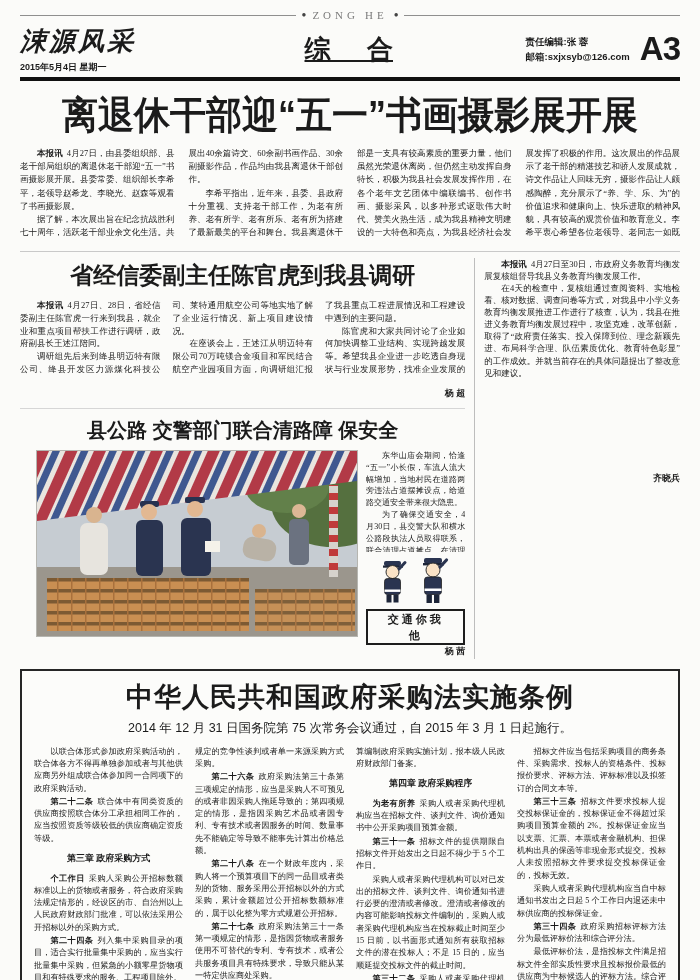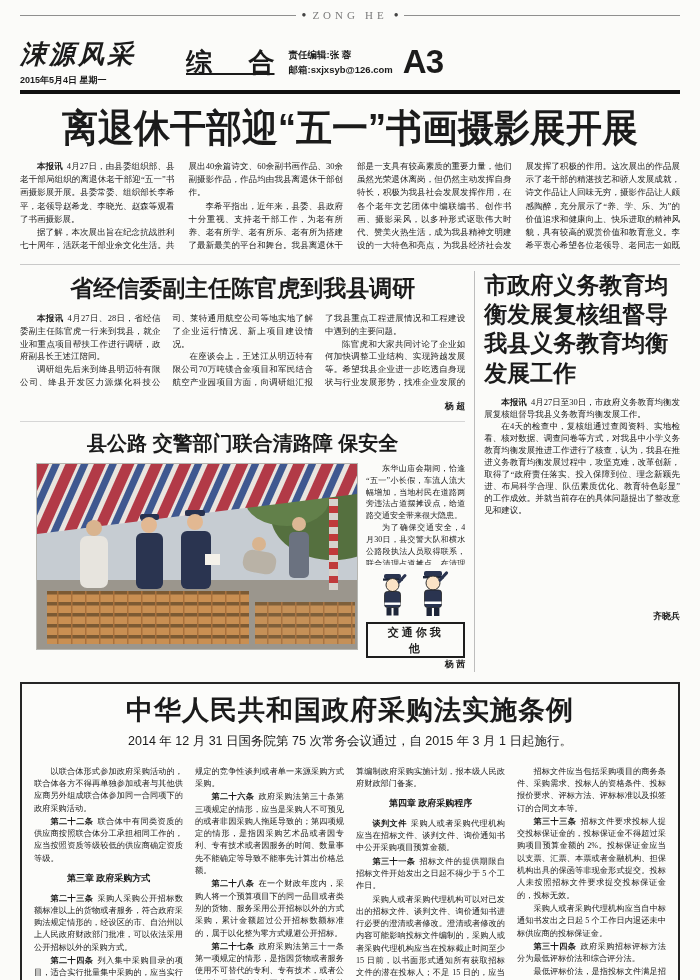--- a/index.html
+++ b/index.html
@@ -9,21 +9,21 @@
     font-family:"Liberation Serif","DejaVu Serif",serif;
     -webkit-font-smoothing:antialiased;
   }
   .page{box-sizing:border-box;width:700px;height:980px;padding:8px 20px 6px;}
 
   
   .rule-row{display:flex;align-items:center;gap:6px;height:14px;}
   .rule-row .hr{flex:1;height:1px;background:#8f8f8f;}
   .pinyin{font-size:11px;letter-spacing:4px;color:#7a7a7a;font-family:"Liberation Serif",serif;}
   .dot{font-size:8px;color:#444;line-height:1;}
-  .header-main{display:flex;align-items:center;margin-top:15px;}
+  .header-main{display:flex;align-items:center;justify-content:space-between;margin-top:2px;gap:14px;}
   .masthead-block{min-width:180px;}
   .masthead{font-size:26px;font-weight:bold;font-style:italic;letter-spacing:3px;font-family:"DejaVu Serif","Liberation Serif",serif;}
   .mast-date{font-size:9px;font-weight:bold;margin-top:2px;font-family:"Liberation Sans",sans-serif;}
   .section-title{font-size:26px;font-weight:bold;word-spacing:30px;font-family:"Liberation Serif",serif;transform:translateX(-14px);text-decoration:underline;}
   .header-right{display:flex;align-items:center;gap:10px;}
   .editor-lines{font-size:9.5px;font-weight:bold;line-height:1.6;font-family:"Liberation Sans",sans-serif;}
   .page-no{font-size:33px;font-weight:900;font-family:"Liberation Sans",sans-serif;letter-spacing:-1px;}
   .thick-bar{height:4px;background:#101010;margin-top:3px;}
 
   
@@ -63,21 +63,21 @@
   .caption-byline{margin-top:auto;}
 
   .headline-right{font-size:23px;font-weight:800;line-height:1.27;margin:0 0 8px;
     font-family:"Liberation Sans",sans-serif;}
   .edu-body{font-size:8.5px;line-height:1.42;height:212px;overflow:hidden;text-align:justify;}
 
   
   .law-box{border:2px solid #262626;margin-top:10px;padding:8px 12px 34px;position:relative;background:#fcfcfa;}
   .law-title{font-size:27px;font-weight:bold;text-align:center;letter-spacing:1px;
     font-family:"Liberation Serif","DejaVu Serif",serif;}
-  .law-sub{text-align:center;font-size:12.5px;margin:5px 0 16px;font-family:"Liberation Sans",sans-serif;}
+  .law-sub{text-align:center;font-size:12.5px;margin:5px 0 9px;font-family:"Liberation Sans",sans-serif;}
   .law-cols{column-count:4;column-gap:12px;column-fill:auto;height:268px;overflow:hidden;
     font-size:8.2px;line-height:1.5;text-align:justify;}
   .law-cols p{margin:0 0 1px;}
   .law-cols p.h{text-indent:0;text-align:center;font-weight:bold;font-size:9px;margin:7px 0;
     font-family:Liberation Serif, serif;}
 </style>
 </head>
 <body>
 
 <div class="page">
@@ -211,21 +211,20 @@
               <rect x="62" y="40.5" width="5.4" height="8.5" fill="#1d2538"></rect>
             </svg>
             <div class="cartoon-label" data-bind="road_article.cartoon_label">交通你我他</div>
           </div>
           <div class="byline caption-byline" data-bind="road_article.byline">杨 茜</div>
         </div>
       </div>
     </div>
 
     <div class="mid-right">
-      <div class="headline-right" data-bind="edu_article.headline">市政府义务教育均衡发展复核组督导我县义务教育均衡发展工作</div>
       <div class="edu-body">
 
           <p><b data-bind-item="lead">本报讯</b><span data-bind-item="text">4月27日至30日，市政府义务教育均衡发展复核组督导我县义务教育均衡发展工作。</span></p>
 
 
           <p><b data-bind-item="lead"></b><span data-bind-item="text">在4天的检查中，复核组通过查阅资料、实地检看、核对数据、调查问卷等方式，对我县中小学义务教育均衡发展推进工作进行了核查，认为，我县在推进义务教育均衡发展过程中，攻坚克难，改革创新，取得了“政府责任落实、投入保障到位、理念新颖先进、布局科学合理、队伍素质优化、教育特色彰显”的工作成效。并就当前存在的具体问题提出了整改意见和建议。</span></p>
         </div>
       <div class="byline" data-bind="edu_article.byline">齐晓兵</div>
     </div>
   </div>
@@ -234,37 +233,37 @@
     <div class="law-title" data-bind="law_box.title">中华人民共和国政府采购法实施条例</div>
     <div class="law-sub" data-bind="law_box.subtitle">2014 年 12 月 31 日国务院第 75 次常务会议通过，自 2015 年 3 月 1 日起施行。</div>
     <div class="law-cols">
 
         <p><b data-bind-item="lead"></b><span data-bind-item="text">以联合体形式参加政府采购活动的，联合体各方不得再单独参加或者与其他供应商另外组成联合体参加同一合同项下的政府采购活动。</span></p>
 
         <p><b data-bind-item="lead">第二十二条</b><span data-bind-item="text">联合体中有同类资质的供应商按照联合体分工承担相同工作的，应当按照资质等级较低的供应商确定资质等级。</span></p>
 
         <p class="h"><b data-bind-item="lead"></b><span data-bind-item="text">第三章 政府采购方式</span></p>
 
-        <p><b data-bind-item="lead">第二十三条</b><span data-bind-item="text">采购人采购公开招标数额标准以上的货物或者服务，符合政府采购法规定情形的，经设区的市、自治州以上人民政府财政部门批准，可以依法采用公开招标以外的采购方式。</span></p>
+        <p><b data-bind-item="lead">个工作日</b><span data-bind-item="text">采购人采购公开招标数额标准以上的货物或者服务，符合政府采购法规定情形的，经设区的市、自治州以上人民政府财政部门批准，可以依法采用公开招标以外的采购方式。</span></p>
 
         <p><b data-bind-item="lead">第二十四条</b><span data-bind-item="text">列入集中采购目录的项目，适合实行批量集中采购的，应当实行批量集中采购，但紧急的小额零星货物项目和有特殊要求的服务、工程项目除外。</span></p>
 
         <p><b data-bind-item="lead">第二十五条</b><span data-bind-item="text">政府采购工程依法不进行招标的，应当依照政府采购法和本条例规定的竞争性谈判或者单一来源采购方式采购。</span></p>
 
         <p><b data-bind-item="lead">第二十六条</b><span data-bind-item="text">政府采购法第三十条第三项规定的情形，应当是采购人不可预见的或者非因采购人拖延导致的；第四项规定的情形，是指因采购艺术品或者因专利、专有技术或者因服务的时间、数量事先不能确定等导致不能事先计算出价格总额。</span></p>
 
         <p><b data-bind-item="lead">第二十八条</b><span data-bind-item="text">在一个财政年度内，采购人将一个预算项目下的同一品目或者类别的货物、服务采用公开招标以外的方式采购，累计金额超过公开招标数额标准的，属于以化整为零方式规避公开招标。</span></p>
 
         <p><b data-bind-item="lead">第二十七条</b><span data-bind-item="text">政府采购法第三十一条第一项规定的情形，是指因货物或者服务使用不可替代的专利、专有技术，或者公共服务项目具有特殊要求，导致只能从某一特定供应商处采购。</span></p>
 
         <p><b data-bind-item="lead">第二十九条</b><span data-bind-item="text">采购人应当根据集中采购目录、采购限额标准和已批复的部门预算编制政府采购实施计划，报本级人民政府财政部门备案。</span></p>
 
         <p class="h"><b data-bind-item="lead"></b><span data-bind-item="text">第四章 政府采购程序</span></p>
 
-        <p><b data-bind-item="lead">谈判文件</b><span data-bind-item="text">采购人或者采购代理机构应当在招标文件、谈判文件、询价通知书中公开采购项目预算金额。</span></p>
+        <p><b data-bind-item="lead">为老有所养</b><span data-bind-item="text">采购人或者采购代理机构应当在招标文件、谈判文件、询价通知书中公开采购项目预算金额。</span></p>
 
         <p><b data-bind-item="lead">第三十一条</b><span data-bind-item="text">招标文件的提供期限自招标文件开始发出之日起不得少于 5 个工作日。</span></p>
 
         <p><b data-bind-item="lead"></b><span data-bind-item="text">采购人或者采购代理机构可以对已发出的招标文件、谈判文件、询价通知书进行必要的澄清或者修改。澄清或者修改的内容可能影响投标文件编制的，采购人或者采购代理机构应当在投标截止时间至少 15 日前，以书面形式通知所有获取招标文件的潜在投标人；不足 15 日的，应当顺延提交投标文件的截止时间。</span></p>
 
         <p><b data-bind-item="lead">第三十二条</b><span data-bind-item="text">采购人或者采购代理机构应当按照国务院财政部门制定的招标文件标准文本编制招标文件。</span></p>
 
         <p><b data-bind-item="lead"></b><span data-bind-item="text">招标文件应当包括采购项目的商务条件、采购需求、投标人的资格条件、投标报价要求、评标方法、评标标准以及拟签订的合同文本等。</span></p>
 
         <p><b data-bind-item="lead">第三十三条</b><span data-bind-item="text">招标文件要求投标人提交投标保证金的，投标保证金不得超过采购项目预算金额的 2%。投标保证金应当以支票、汇票、本票或者金融机构、担保机构出具的保函等非现金形式提交。投标人未按照招标文件要求提交投标保证金的，投标无效。</span></p>

